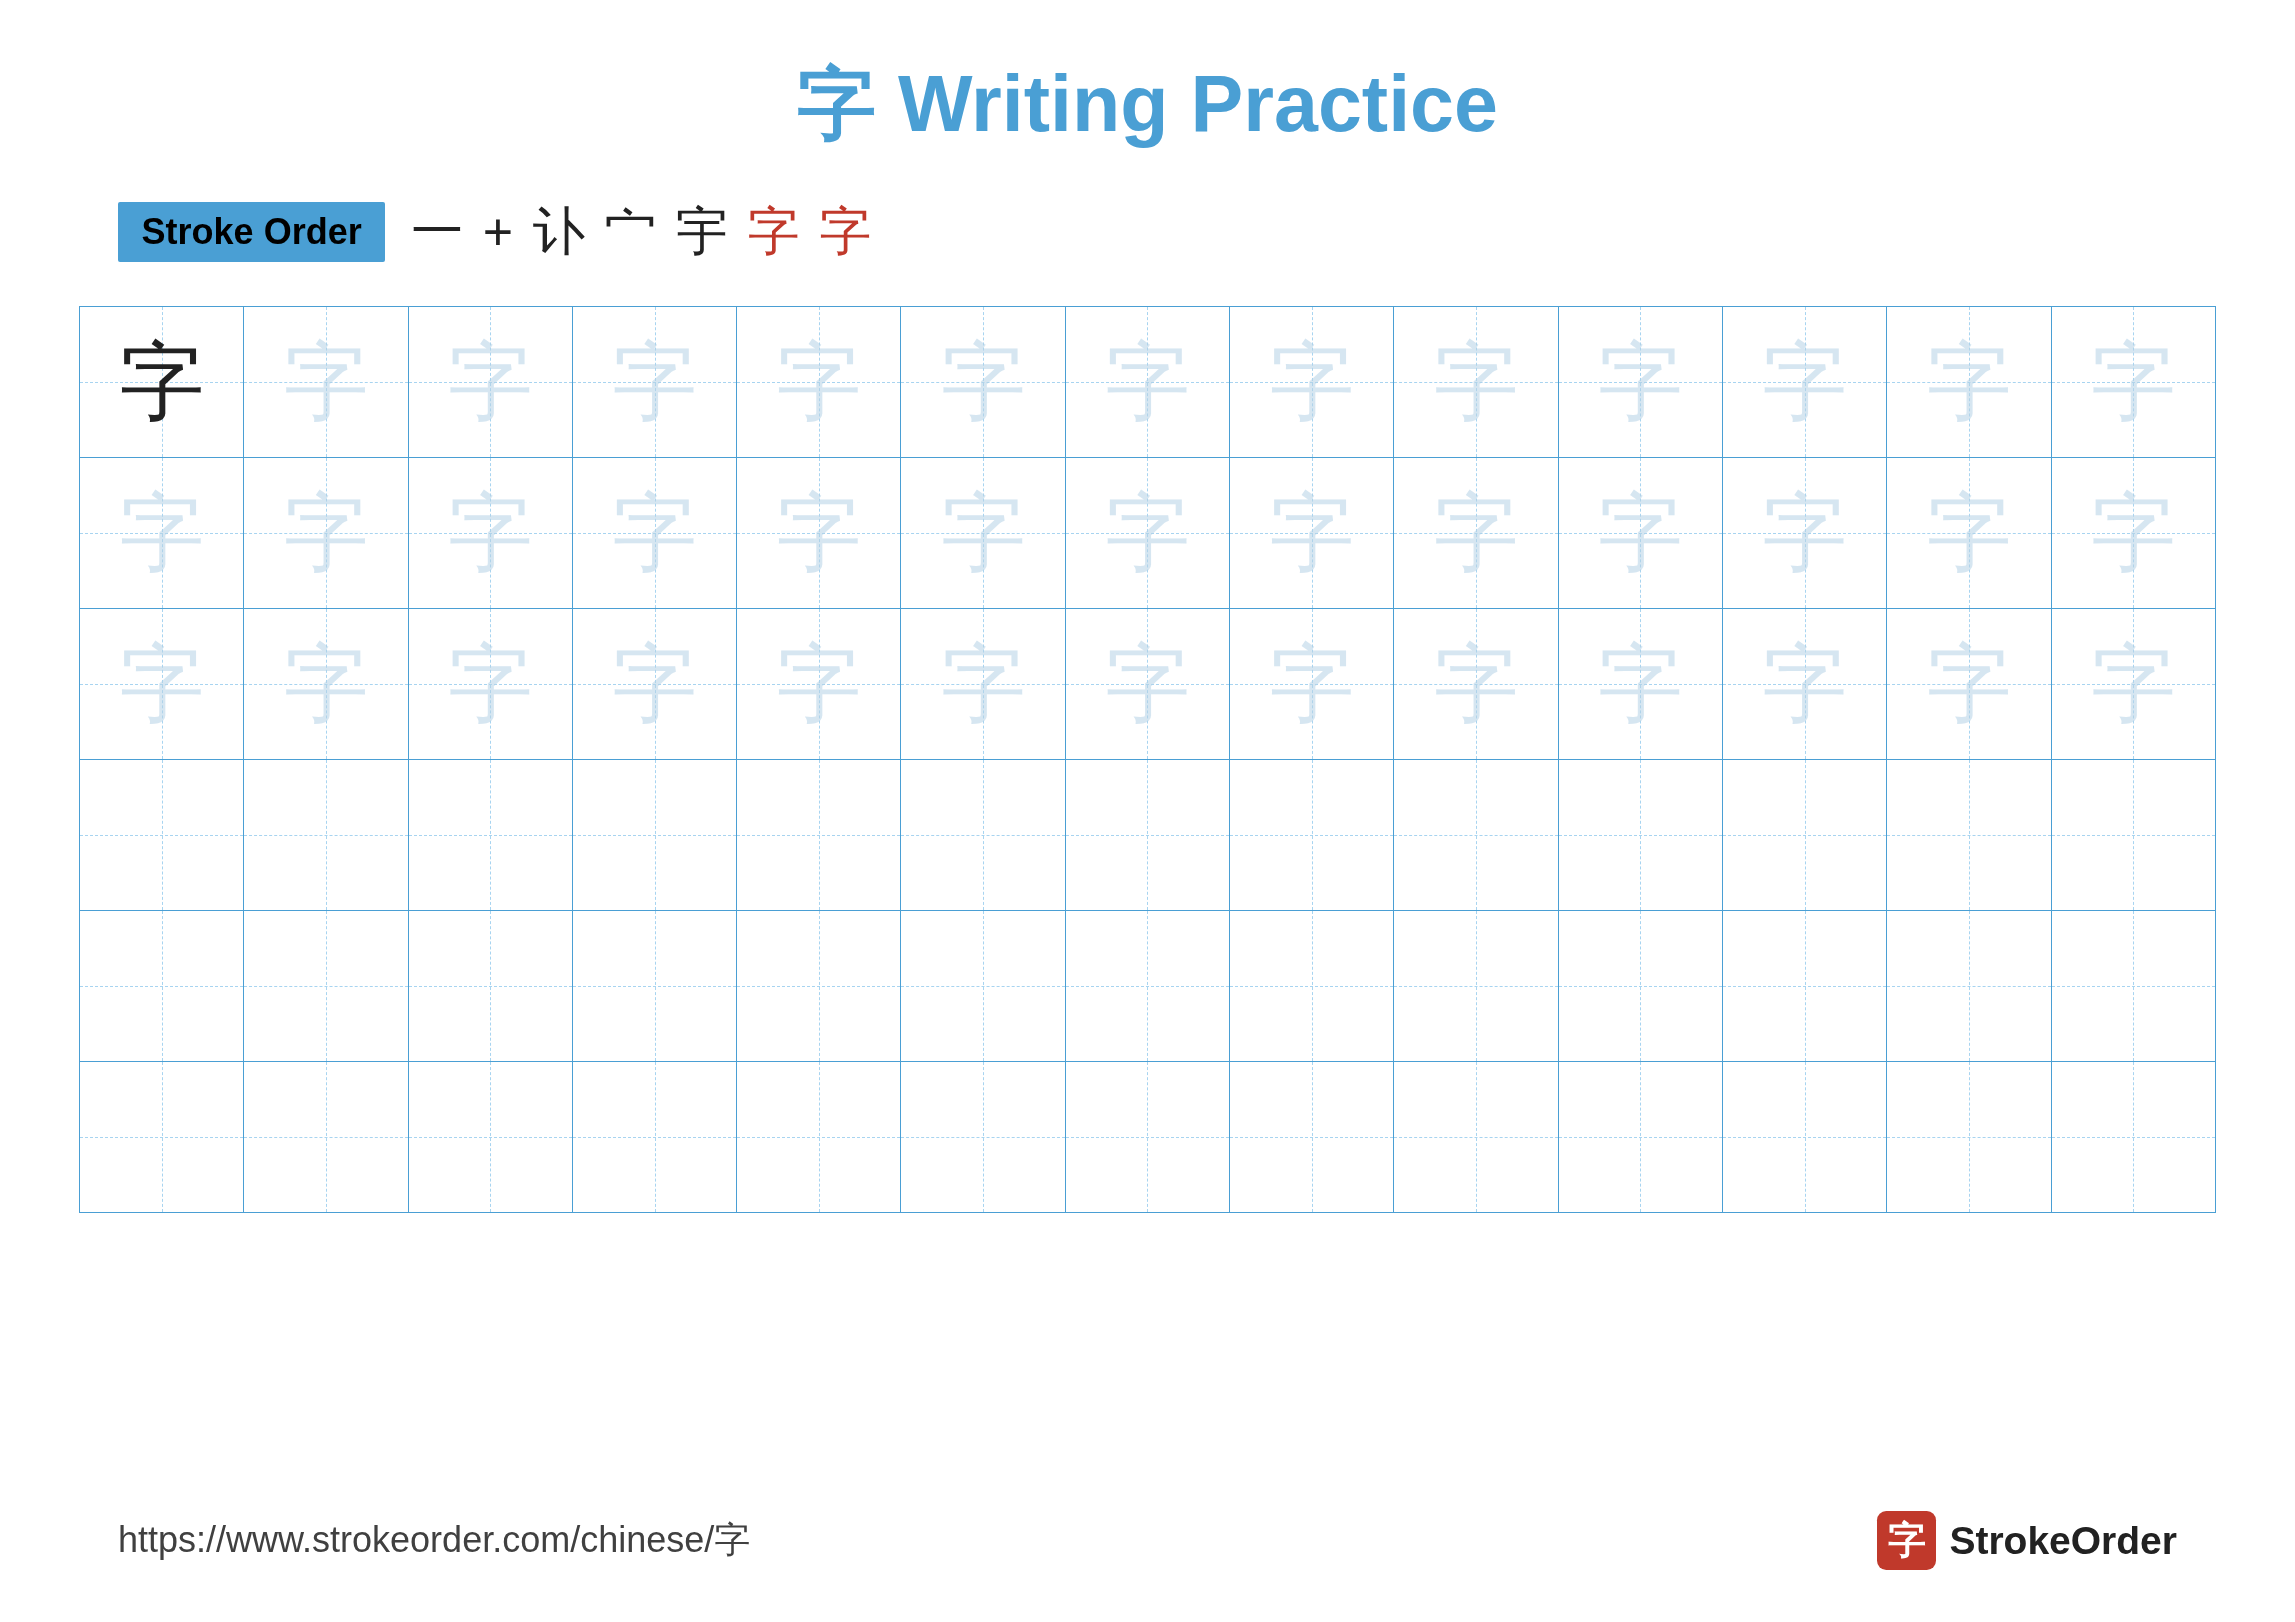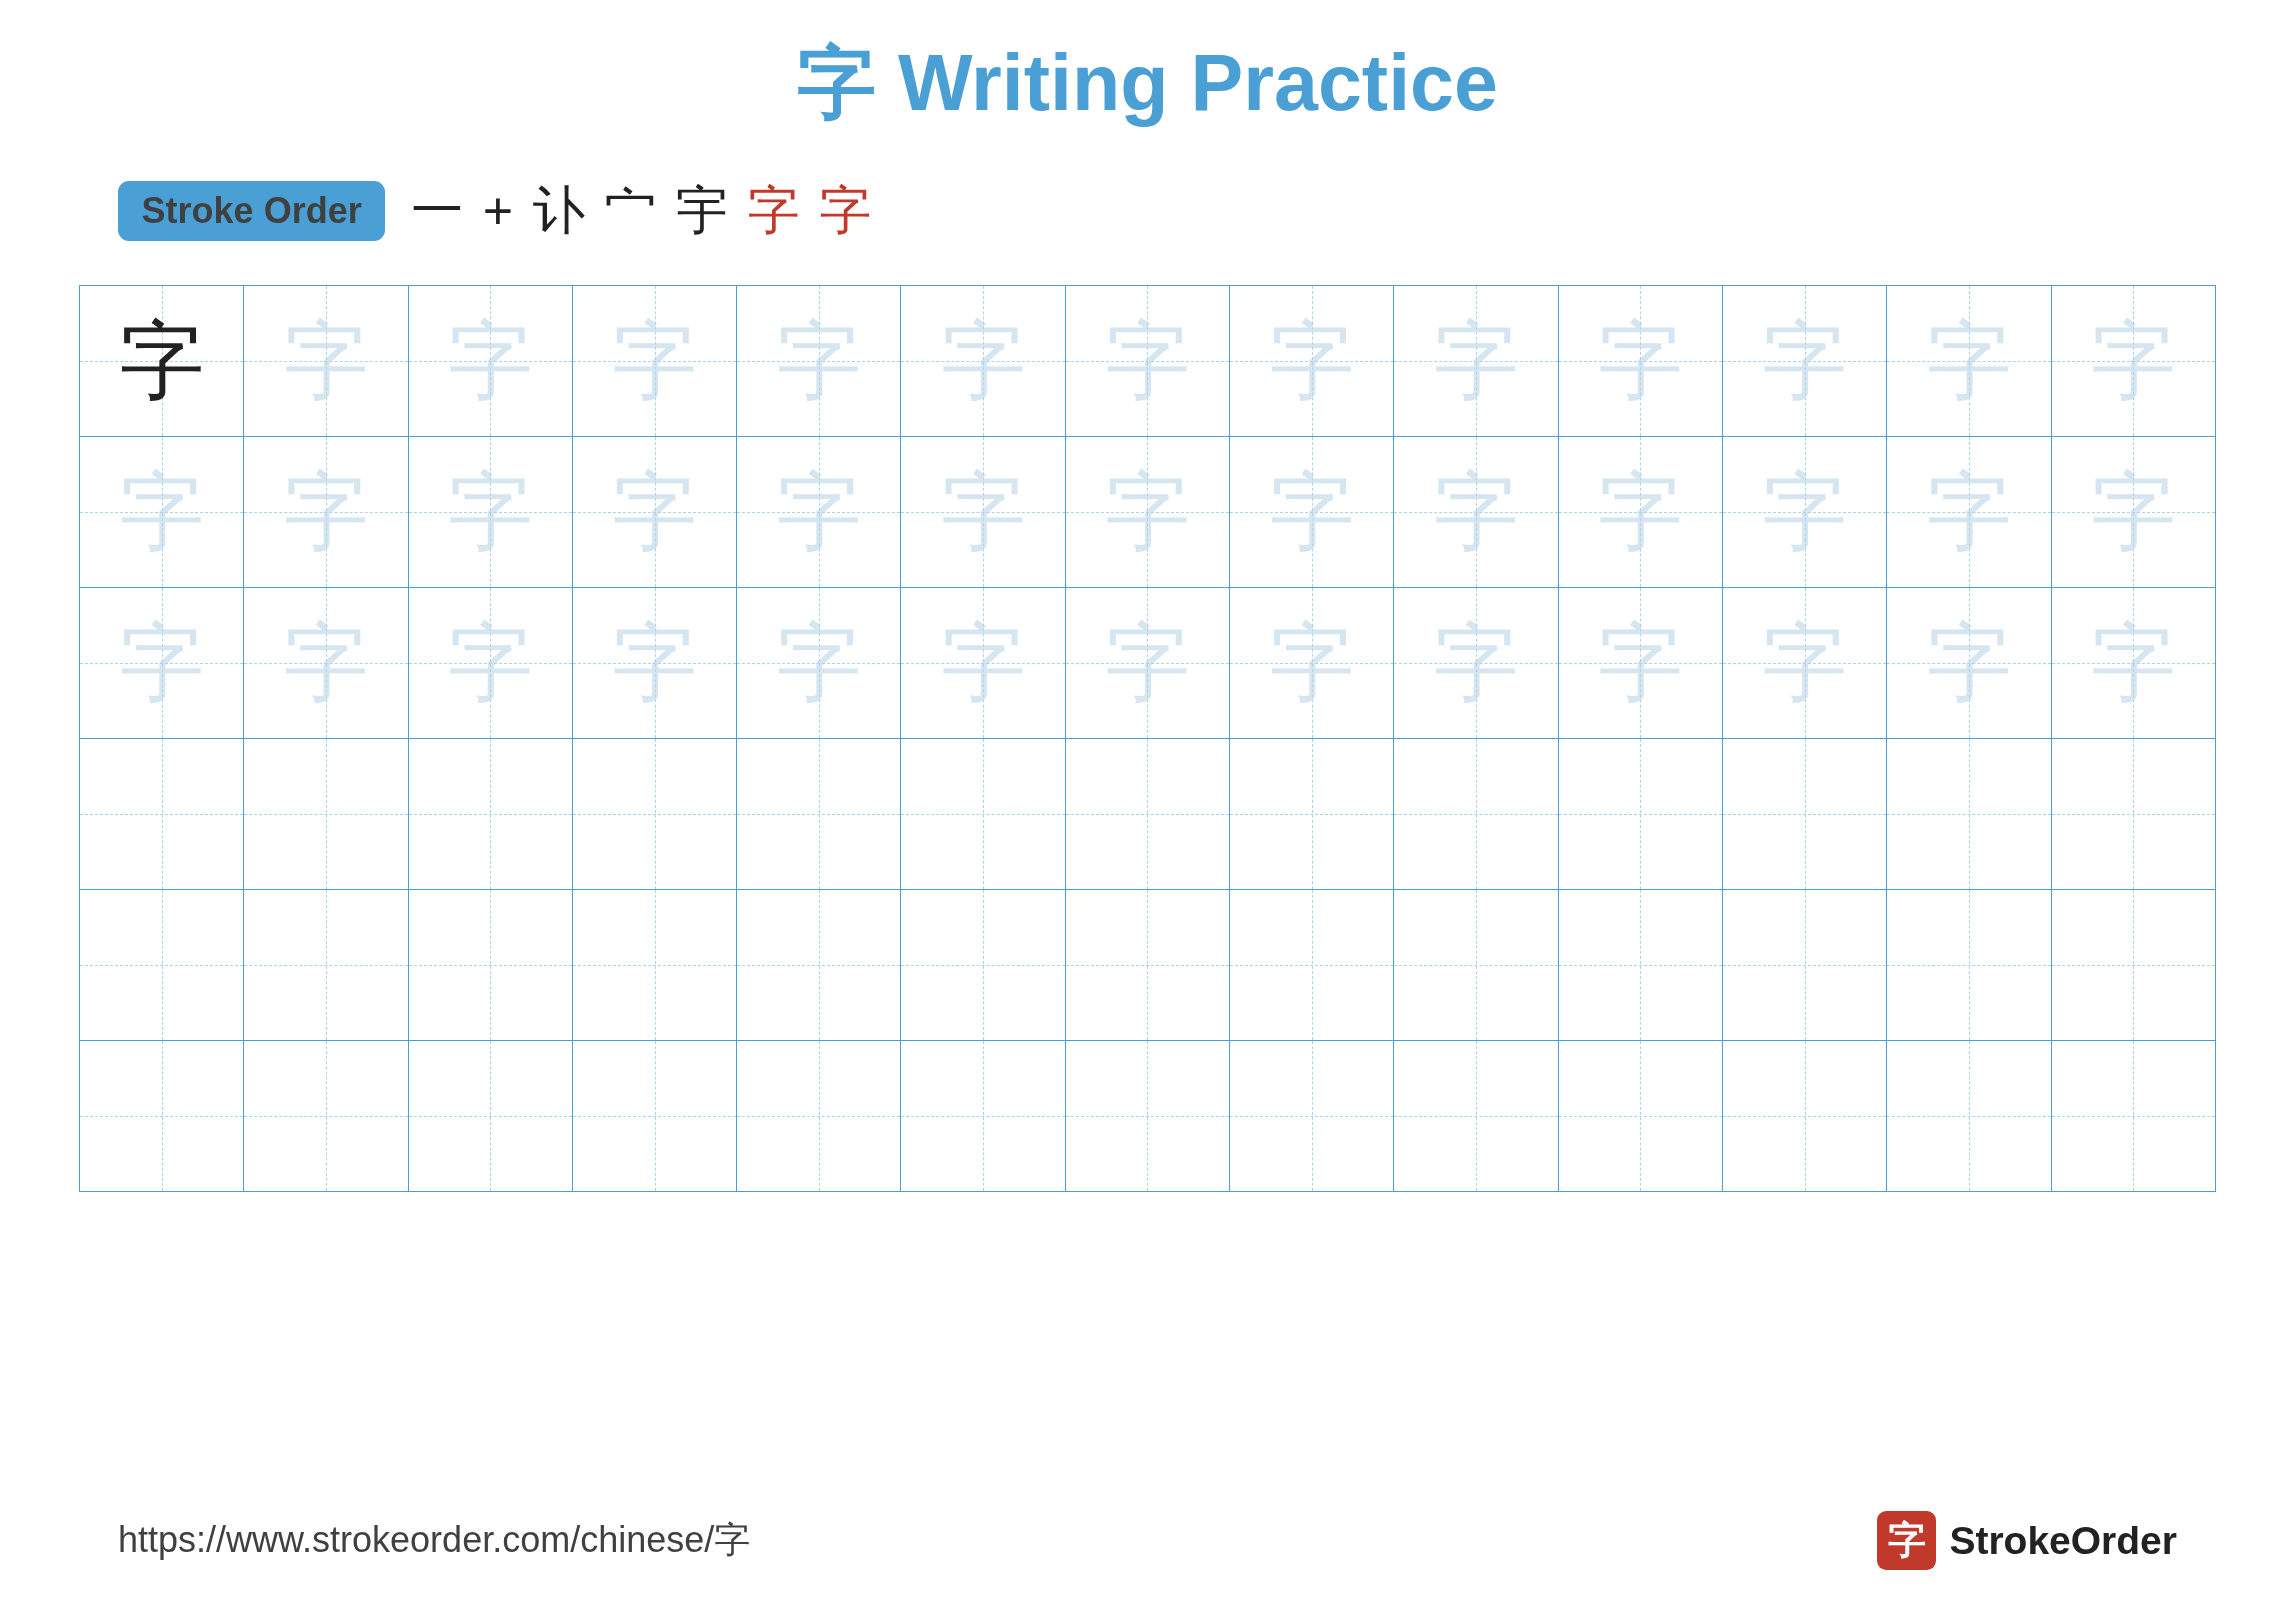--- a/index.html
+++ b/index.html
@@ -7,42 +7,42 @@
       background: #fff;
       font-family: Arial, sans-serif;
       width: 2295px;
       height: 1622px;
       position: relative;
       overflow: hidden;
     }
 
     .page-title {
       text-align: center;
-      padding-top: 31px;
+      padding-top: 52px;
       padding-bottom: 26px;
       font-size: 79px;
       font-weight: bold;
       color: #4a9fd4;
     }
 
     .stroke-order-section {
       display: flex;
       align-items: center;
       padding: 13px 118px;
       gap: 26px;
       margin-bottom: 26px;
     }
 
     .stroke-order-badge {
       background: #4a9fd4;
-      color: #404040;
+      color: #000000;
       font-size: 36px;
       font-weight: bold;
       padding: 9.2px 23.6px;
-      border-radius: 11px;
+      border-radius: 2px;
       white-space: nowrap;
     }
 
     .stroke-sequence {
       display: flex;
       align-items: center;
       gap: 19.6px;
       font-size: 52px;
       color: #222;
     }

